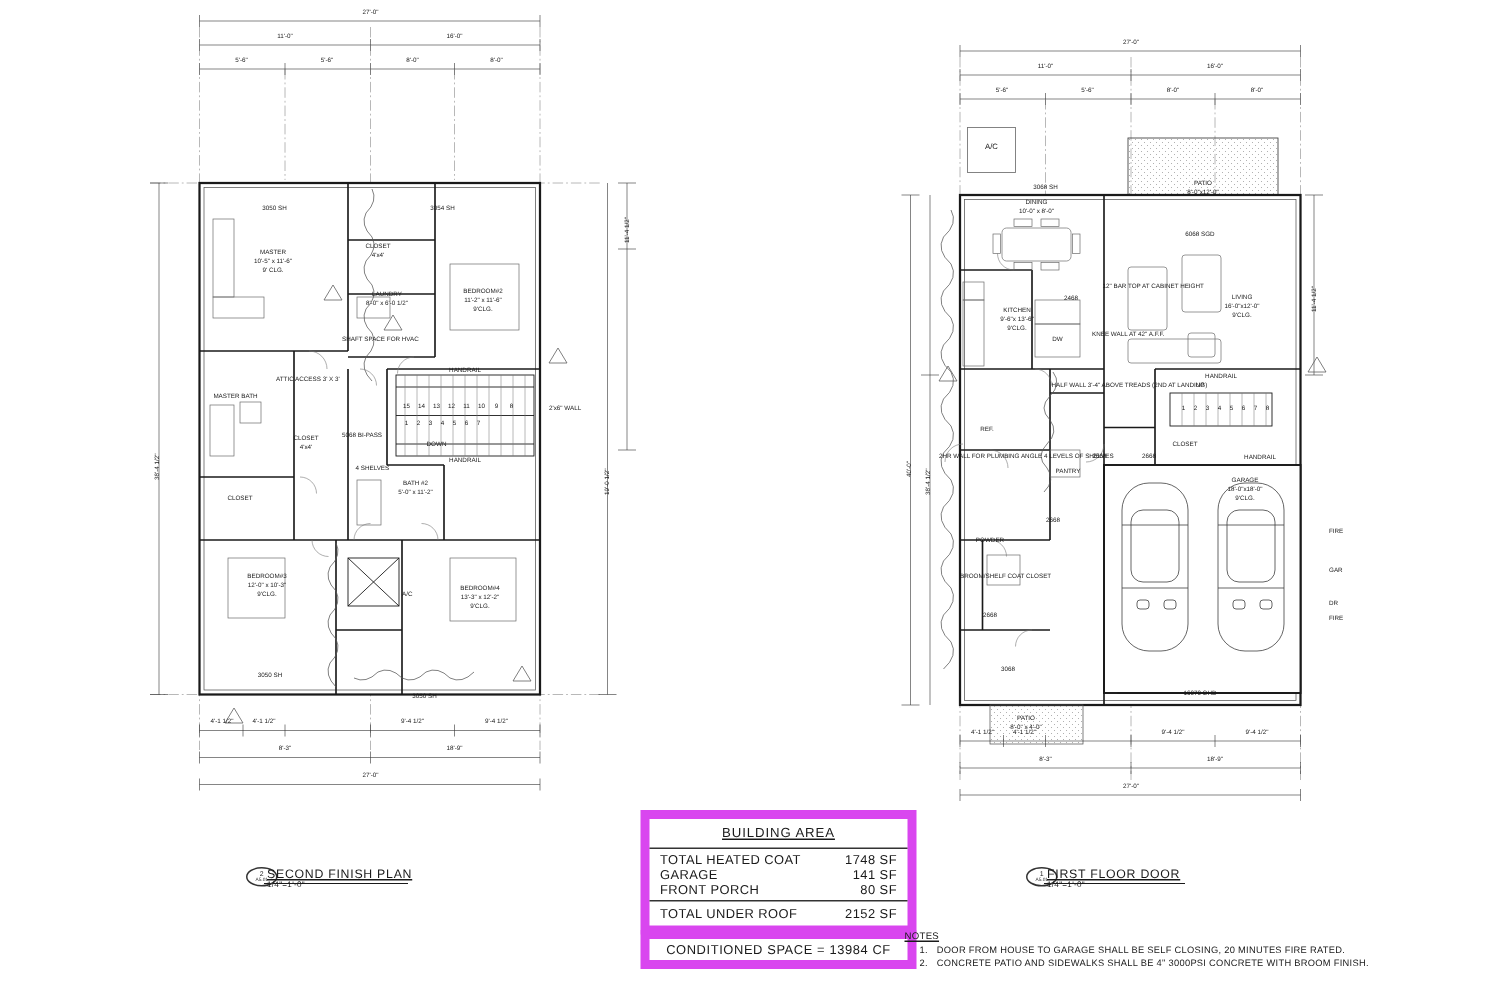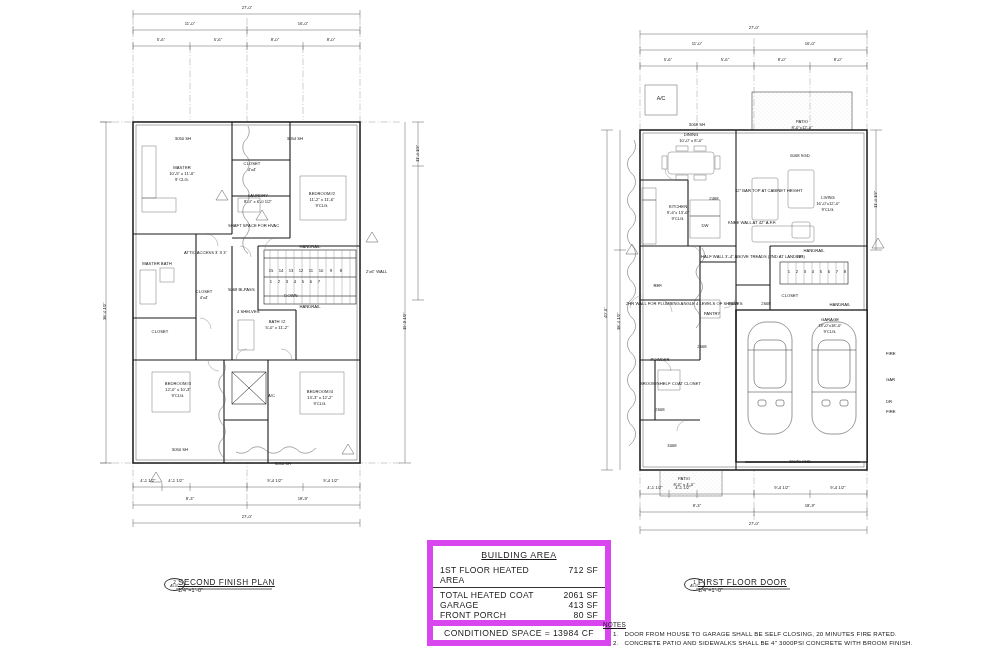--- a/index.html
+++ b/index.html
@@ -529,32 +529,28 @@
   <b>1</b>
   <i>A5.01</i>
 </div>
 <div class="ttl" style="left:698px;top:578px;">
   <div class="nm">FIRST FLOOR DOOR</div>
   <div class="sc">1/4"=1'-0"</div>
 </div>
 
 <div class="area-box" style="left:427px;top:540px;width:172px;padding:4px 0 3px;">
   <div style="text-align:center;font-size:8.8px;letter-spacing:.6px;text-decoration:underline;margin-bottom:5px;">BUILDING AREA</div>
-  <div class="area-row">
-    <span>1ST FLOOR HEATED AREA</span>
-    <span>712 SF</span>
-  </div>
   <div class="rule"></div>
   <div class="area-row">
     <span>TOTAL HEATED COAT</span>
-    <span>2061 SF</span>
+    <span>1748 SF</span>
   </div>
   <div class="area-row">
     <span>GARAGE</span>
-    <span>413 SF</span>
+    <span>141 SF</span>
   </div>
   <div class="area-row">
     <span>FRONT PORCH</span>
     <span>80 SF</span>
   </div>
   <div class="rule"></div>
   <div class="area-row" style="margin-top:3px;">
     <span>TOTAL UNDER ROOF</span>
     <span>2152 SF</span>
   </div>

